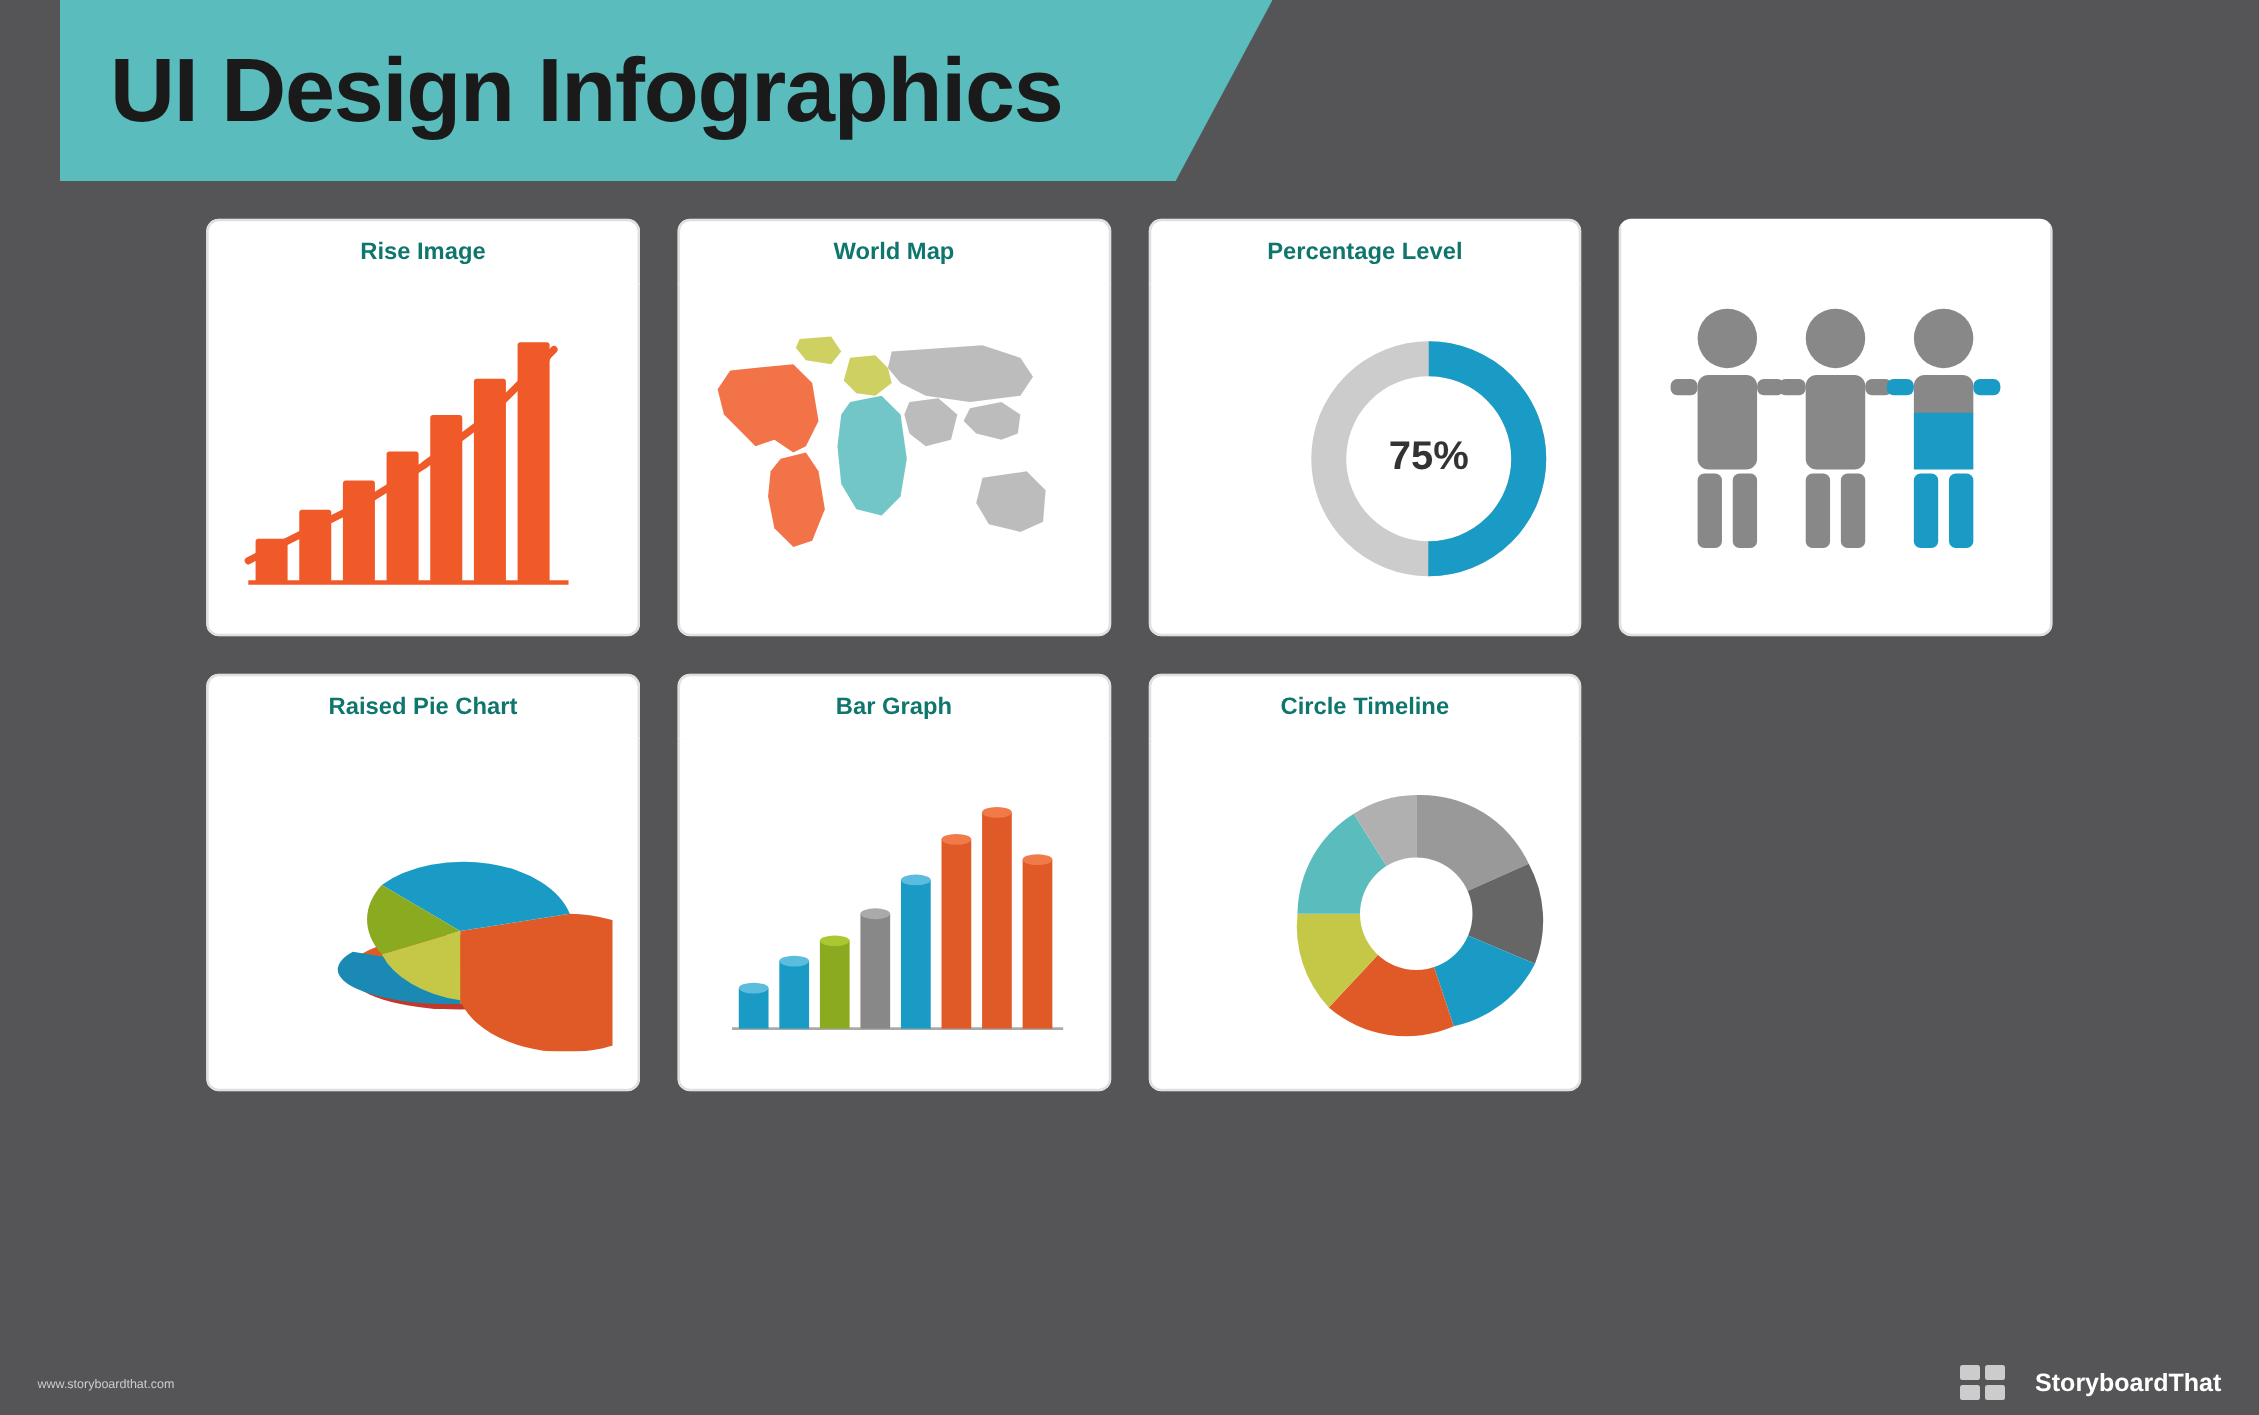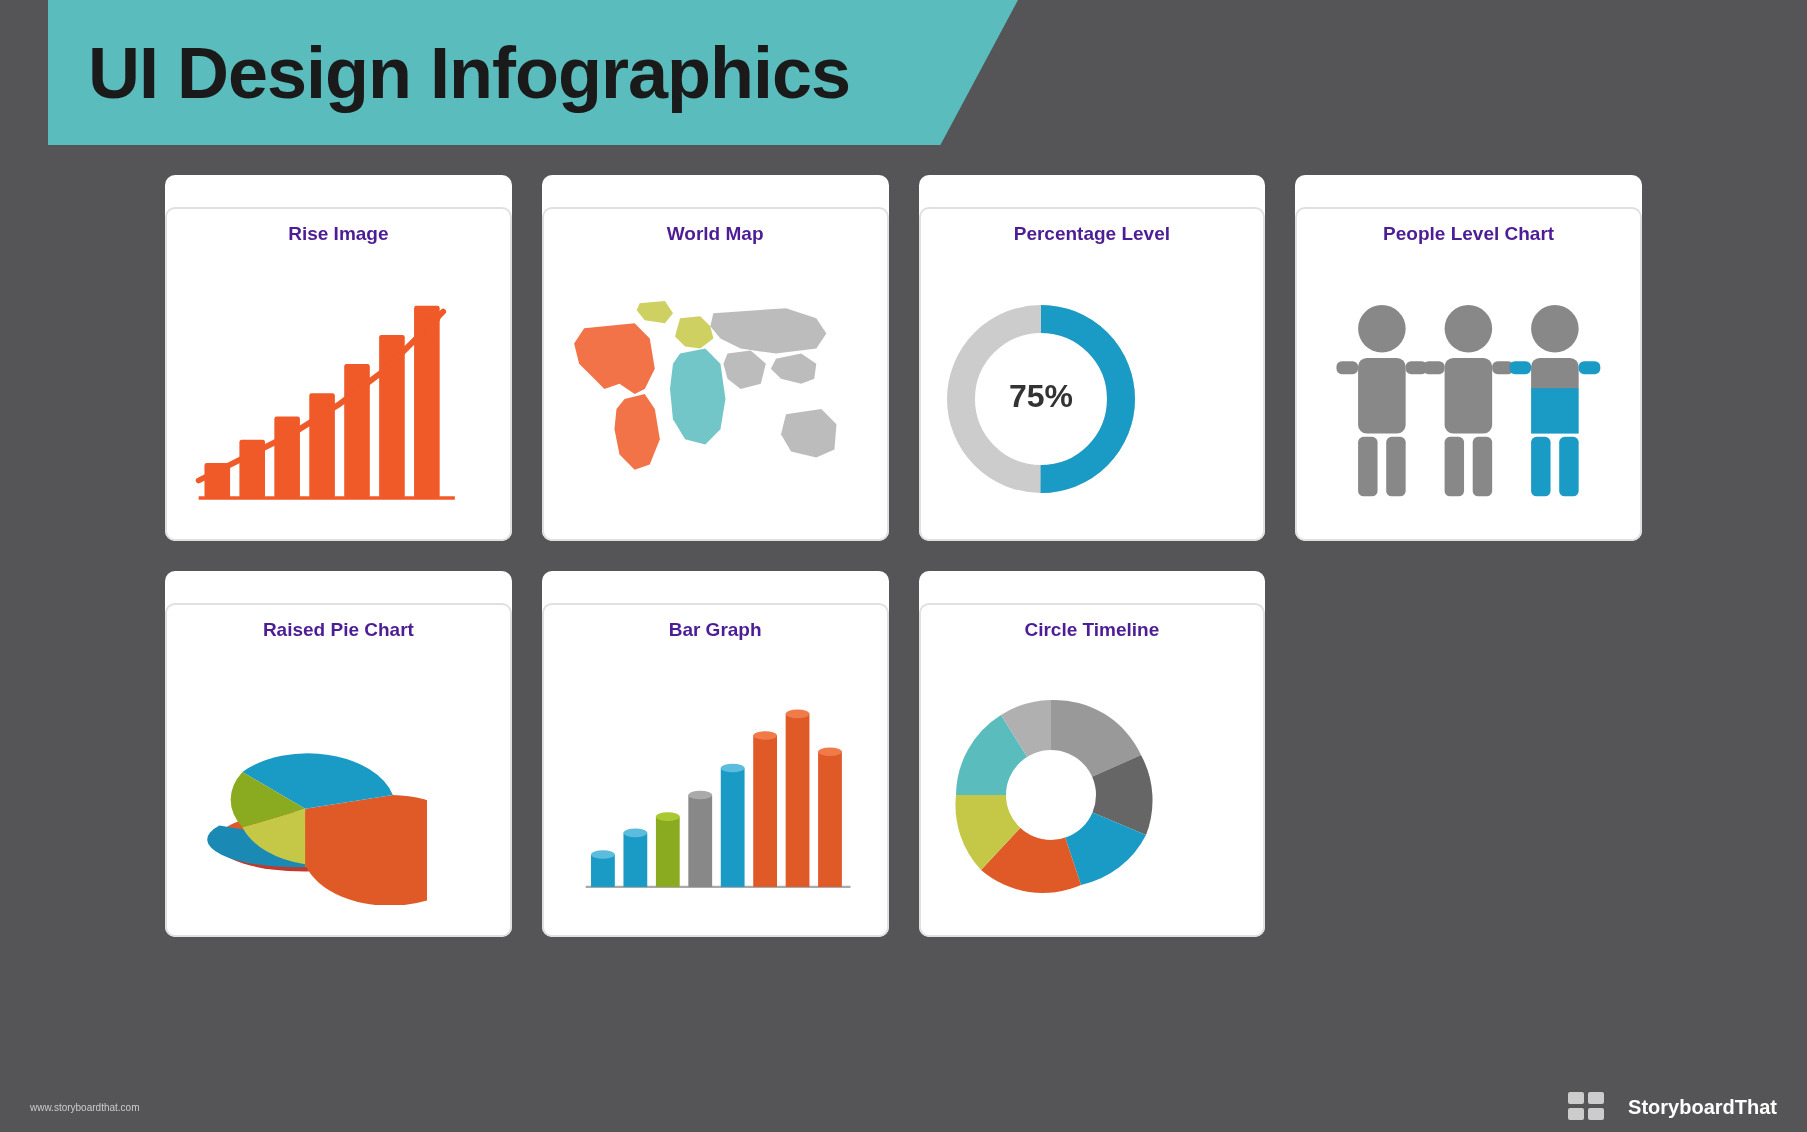--- a/index.html
+++ b/index.html
@@ -52,32 +52,31 @@
       flex-direction: column;
     }
 
     .card-header {
       background: white;
       border-bottom: none;
       padding: 14px 10px;
       text-align: center;
       font-weight: 700;
       font-size: 19px;
-      color: #4c1d95;
+      color: #0f766e;
       border-radius: 10px 10px 0 0;
       border: 2px solid #e0e0e0;
       border-bottom: none;
-      margin-top: 32px;
     }
 
     .card-body {
       flex: 1;
       display: flex;
       align-items: center;
-      justify-content: flex-start;
+      justify-content: flex-end;
       padding: 20px;
       min-height: 280px;
       border: 2px solid #e0e0e0;
       border-top: none;
       border-radius: 0 0 10px 10px;
     }
 
     
     .footer {
       position: absolute;
@@ -198,21 +197,20 @@
         <circle cx="100" cy="100" r="80" fill="none" stroke="#1a9bc5" stroke-width="28" stroke-dasharray="376.99 502.65" stroke-dashoffset="125.66" transform="rotate(-90 100 100)"></circle>
 
         <circle cx="100" cy="100" r="56" fill="white"></circle>
 
         <text x="100" y="108" text-anchor="middle" font-size="32" font-weight="700" fill="#333">75%</text>
       </svg>
     </div>
   </div>
 
   <div class="card">
-    <div class="card-header">People Level Chart</div>
     <div class="card-body">
       <svg class="people-svg" viewBox="0 0 280 220">
 
         <circle cx="60" cy="45" r="22" fill="#888"></circle>
         <rect x="38" y="72" width="44" height="70" rx="8" fill="#888"></rect>
         <rect x="38" y="145" width="18" height="55" rx="5" fill="#888"></rect>
         <rect x="64" y="145" width="18" height="55" rx="5" fill="#888"></rect>
 
         <rect x="18" y="75" width="20" height="12" rx="5" fill="#888"></rect>
         <rect x="82" y="75" width="20" height="12" rx="5" fill="#888"></rect>

